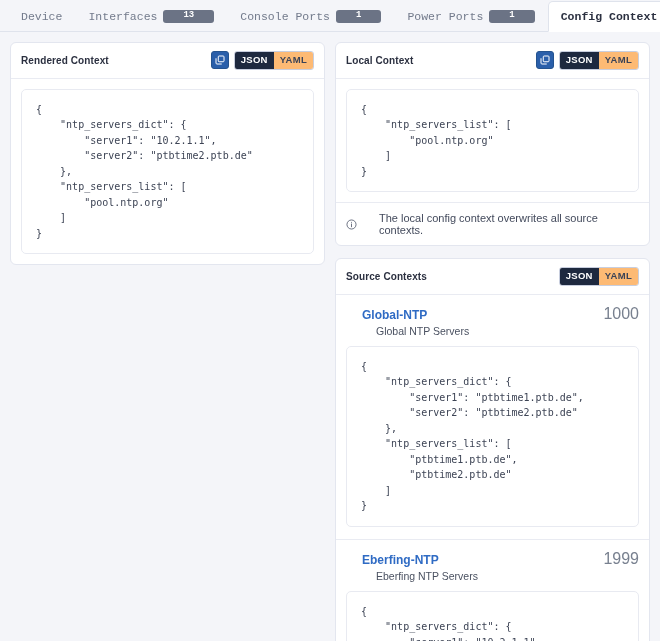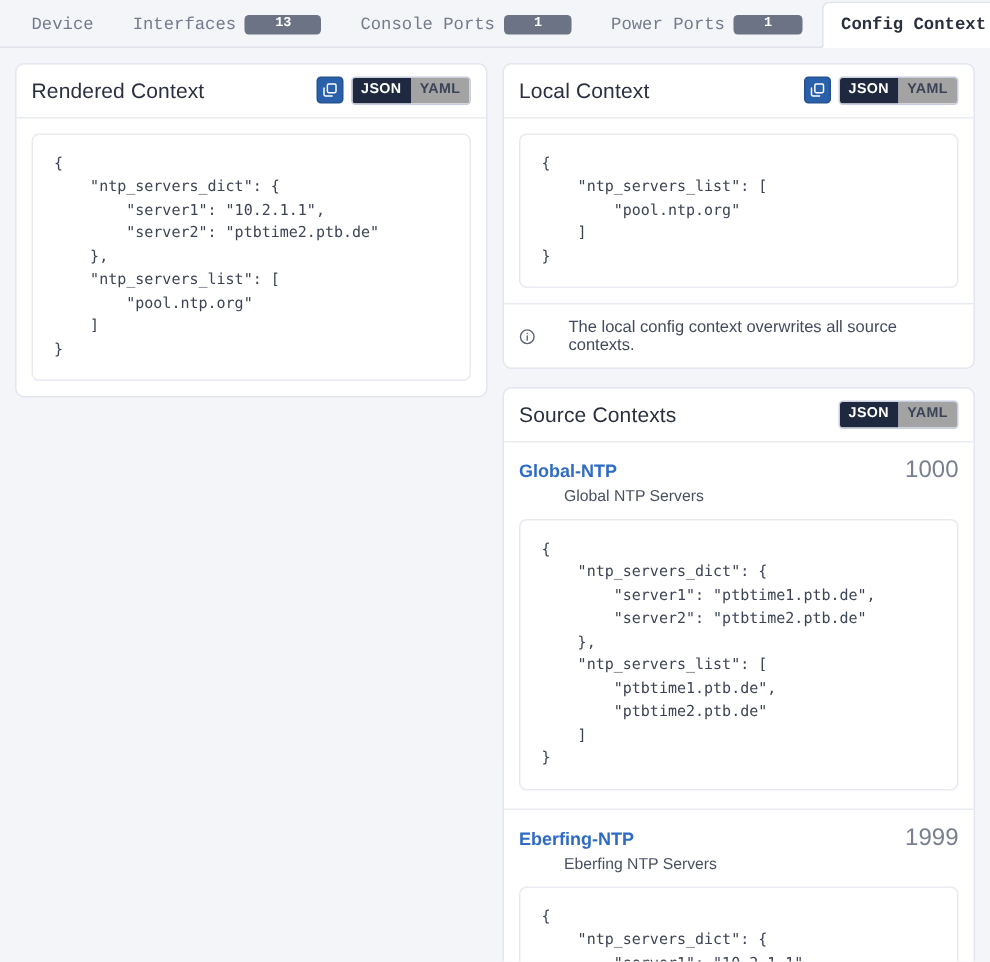--- a/index.html
+++ b/index.html
@@ -72,22 +72,22 @@
   }
   .card-header {
     display: flex;
     align-items: center;
     justify-content: space-between;
     padding: 8px 10px;
     border-bottom: 1px solid #e9ebf2;
     min-height: 29px;
   }
   .card-title {
-    font-size: 14px;
-    font-weight: 400;
+    font-size: 10px;
+    font-weight: 700;
     color: #2b3040;
     letter-spacing: .1px;
   }
   .card-body { padding: 10px; }
   .card-footer {
     padding: 9px 10px;
     border-top: 1px solid #e9ebf2;
     font-size: 11px;
     color: #434a5c;
     display: flex;
@@ -114,21 +114,21 @@
     overflow: hidden;
   }
   .toggle span {
     font-size: 9.5px;
     font-weight: 700;
     letter-spacing: .3px;
     padding: 3px 6px 4px;
     line-height: 1;
     cursor: pointer;
     color: #3b4357;
-    background: #a3a3a3;
+    background: #fdba74;
   }
   .toggle span.active {
     background: #1e293f;
     color: #ffffff;
   }
 
   
   pre.code {
     margin: 0;
     padding: 12px 14px;
@@ -151,20 +151,21 @@
     align-items: baseline;
     justify-content: space-between;
     margin-bottom: 2px;
   }
   .src-name {
     font-size: 12px;
     font-weight: 700;
     color: #2f6bc4;
     text-decoration: none;
     cursor: pointer;
+    margin-left: 16px;
   }
   .src-weight { font-size: 16px; color: #78808f; }
   .src-desc {
     font-size: 10.5px;
     color: #4a5161;
     margin-bottom: 9px;
     margin-left: 30px;
   }
   .info-icon {
     flex: none;

